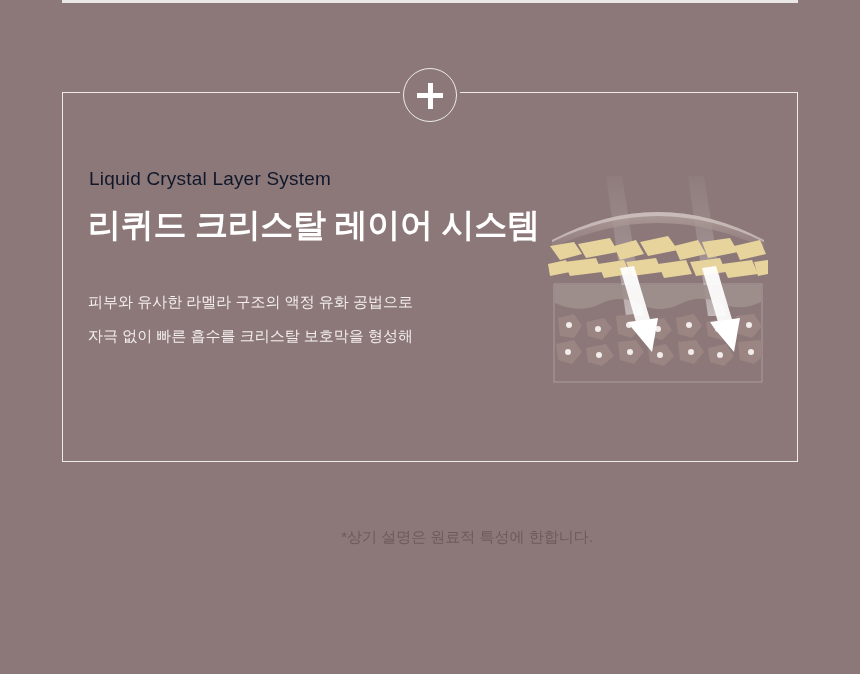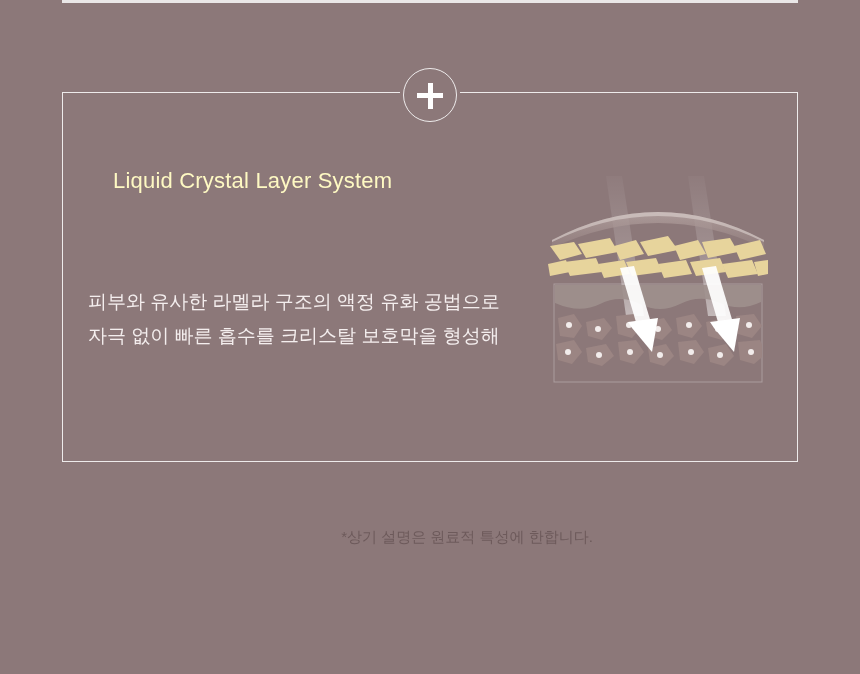--- a/index.html
+++ b/index.html
@@ -42,31 +42,31 @@
     background:#ffffff;
   }
   .plus-badge .bar-v{
     position:absolute;left:23.5px;top:13.5px;width:5px;height:26px;
     background:#ffffff;
   }
 
   
   .eyebrow{
     position:absolute;left:89px;top:168px;
-    font-size:22px;font-weight:300;letter-spacing:.2px;
-    color:#fef9c3;white-space:nowrap;margin-left:24px;
+    font-size:19px;font-weight:300;letter-spacing:.2px;
+    color:#0f172a;white-space:nowrap;
   }
   .headline{
     position:absolute;left:88px;top:203px;
     font-size:33px;font-weight:700;letter-spacing:-.3px;
     color:#ffffff;white-space:nowrap;
   }
   .body-copy{
     position:absolute;left:88px;top:285px;width:440px;
-    font-size:19px;font-weight:400;line-height:34px;
+    font-size:15px;font-weight:400;line-height:34px;
     color:#f4eeee;
   }
   .body-copy div{white-space:nowrap;}
 
   .footnote{
     position:absolute;left:0;top:528px;width:860px;
     text-align:center;
     font-size:15px;font-weight:400;
     color:#6d5a5b;
     padding-left:37px;
@@ -85,20 +85,21 @@
 
   <div class="panel"></div>
   <div class="panel-notch"></div>
 
   <div class="plus-badge">
     <span class="bar-h"></span>
     <span class="bar-v"></span>
   </div>
 
   <div class="eyebrow">Liquid Crystal Layer System</div>
+  <div class="headline">리퀴드 크리스탈 레이어 시스템</div>
 
   <div class="body-copy">
     <div>피부와 유사한 라멜라 구조의 액정 유화 공법으로</div>
     <div>자극 없이 빠른 흡수를 크리스탈 보호막을 형성해</div>
   </div>
 
   <div class="diagram">
     <svg width="220" height="212" viewBox="0 0 220 212" xmlns="http://www.w3.org/2000/svg">
       <defs>
         <linearGradient id="domeGrad" x1="0" y1="0" x2="0" y2="1">

